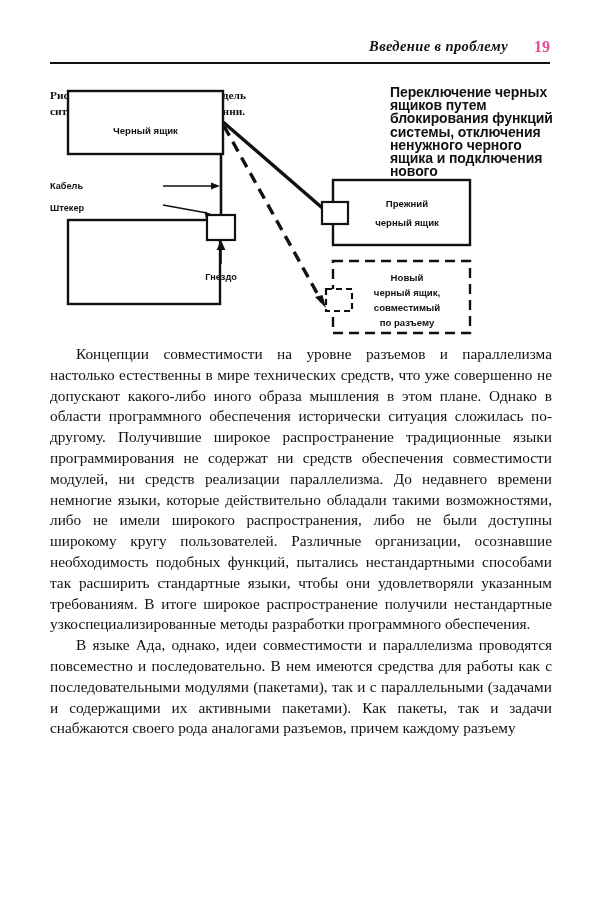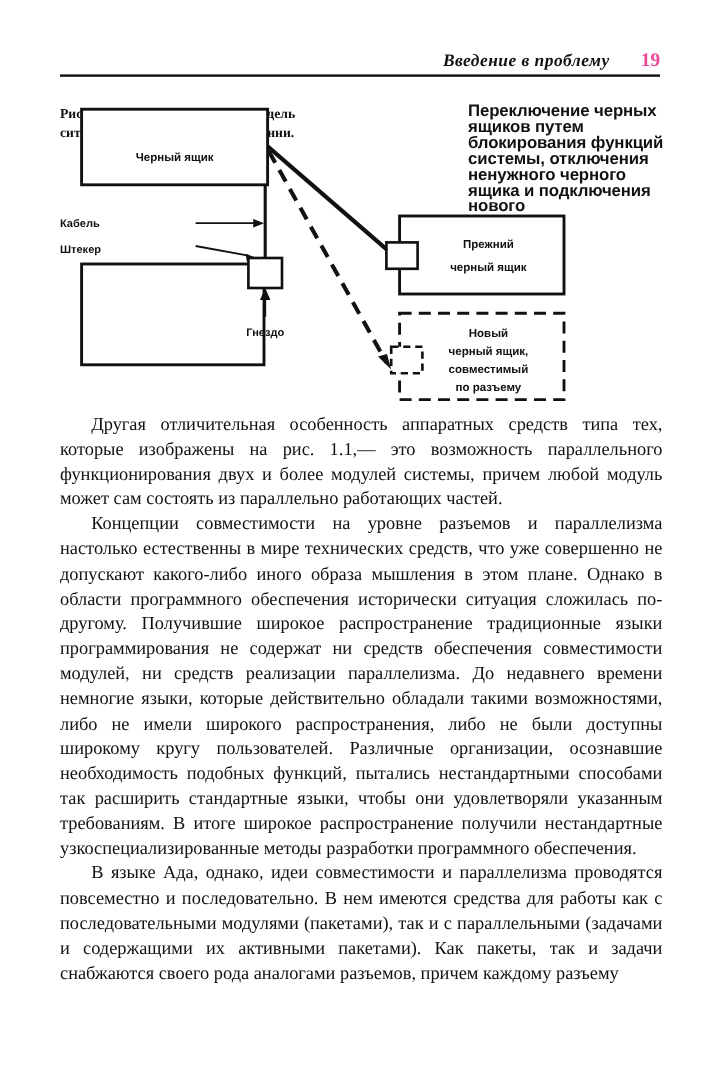--- a/index.html
+++ b/index.html
@@ -17,21 +17,21 @@
   }
 
   
   #running-head {
     position: absolute;
     left: 50px;
     top: 38px;
     width: 500px;
     height: 22px;
     display: flex;
-    align-items: flex-end;
+    align-items: flex-start;
     justify-content: flex-end;
   }
   #running-head .rh-title {
     font-style: italic;
     font-weight: bold;
     font-size: 14.5px;
     letter-spacing: 0.4px;
     color: #111;
   }
   #running-head .rh-page {
@@ -182,16 +182,15 @@
     <rect x="276" y="205" width="26" height="22" fill="#fff" stroke="#111" stroke-width="2.2" stroke-dasharray="6 4"></rect>
     <text class="dg-label" x="357" y="197" text-anchor="middle">Новый</text>
     <text class="dg-label" x="357" y="212" text-anchor="middle">черный ящик,</text>
     <text class="dg-label" x="357" y="227" text-anchor="middle">совместимый</text>
     <text class="dg-label" x="357" y="242" text-anchor="middle">по разъему</text>
 
   </svg>
 </div>
 
 <div id="body-text">
-  <p>Другая отличительная особенность аппаратных средств типа тех, которые изображены на рис. 1.1,— это возможность параллельного функционирования двух и более модулей системы, причем любой модуль может сам состоять из параллельно работающих частей.</p>
   <p>Концепции совместимости на уровне разъемов и параллелизма настолько естественны в мире технических средств, что уже совершенно не допускают какого-либо иного образа мышления в этом плане. Однако в области программного обеспечения исторически ситуация сложилась по-другому. Получившие широкое распространение традиционные языки программирования не содержат ни средств обеспечения совместимости модулей, ни средств реализации параллелизма. До недавнего времени немногие языки, которые действительно обладали такими возможностями, либо не имели широкого распространения, либо не были доступны широкому кругу пользователей. Различные организации, осознавшие необходимость подобных функций, пытались нестандартными способами так расширить стандартные языки, чтобы они удовлетворяли указанным требованиям. В итоге широкое распространение получили нестандартные узкоспециализированные методы разработки программного обеспечения.</p>
   <p>В языке Ада, однако, идеи совместимости и параллелизма проводятся повсеместно и последовательно. В нем имеются средства для работы как с последовательными модулями (пакетами), так и с параллельными (задачами и содержащими их активными пакетами). Как пакеты, так и задачи снабжаются своего рода аналогами разъемов, причем каждому разъему</p>
 </div>
 
 </body></html>

